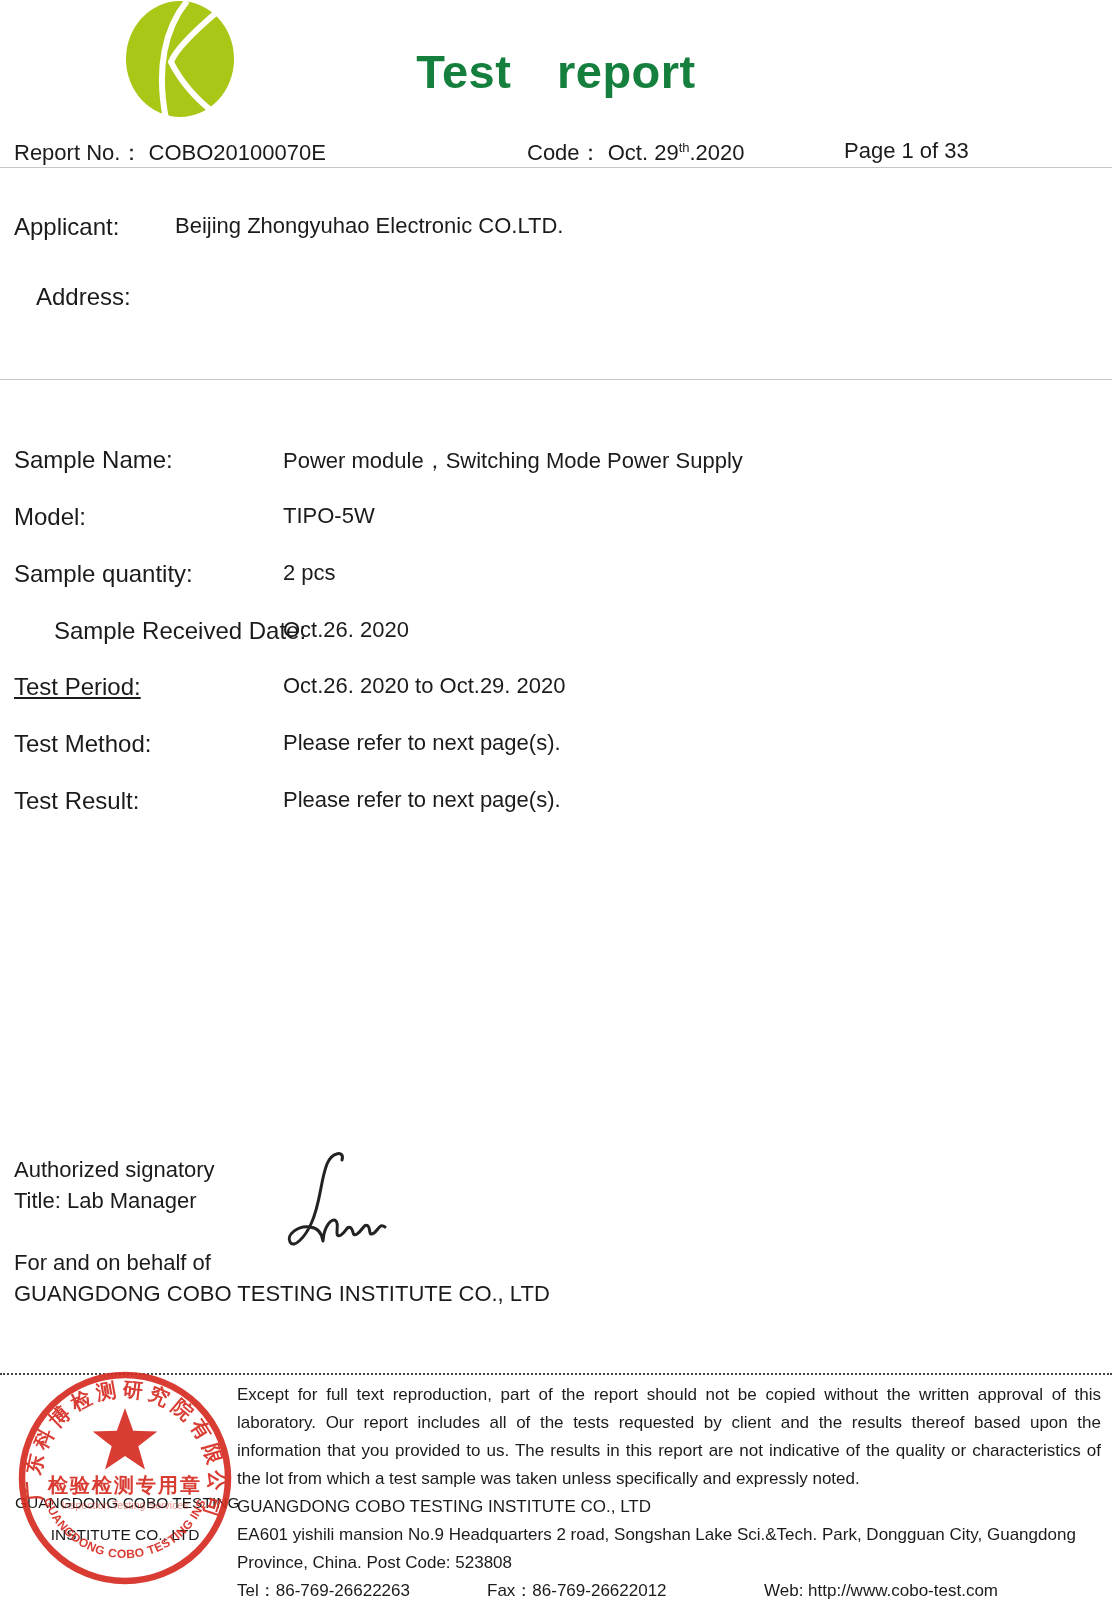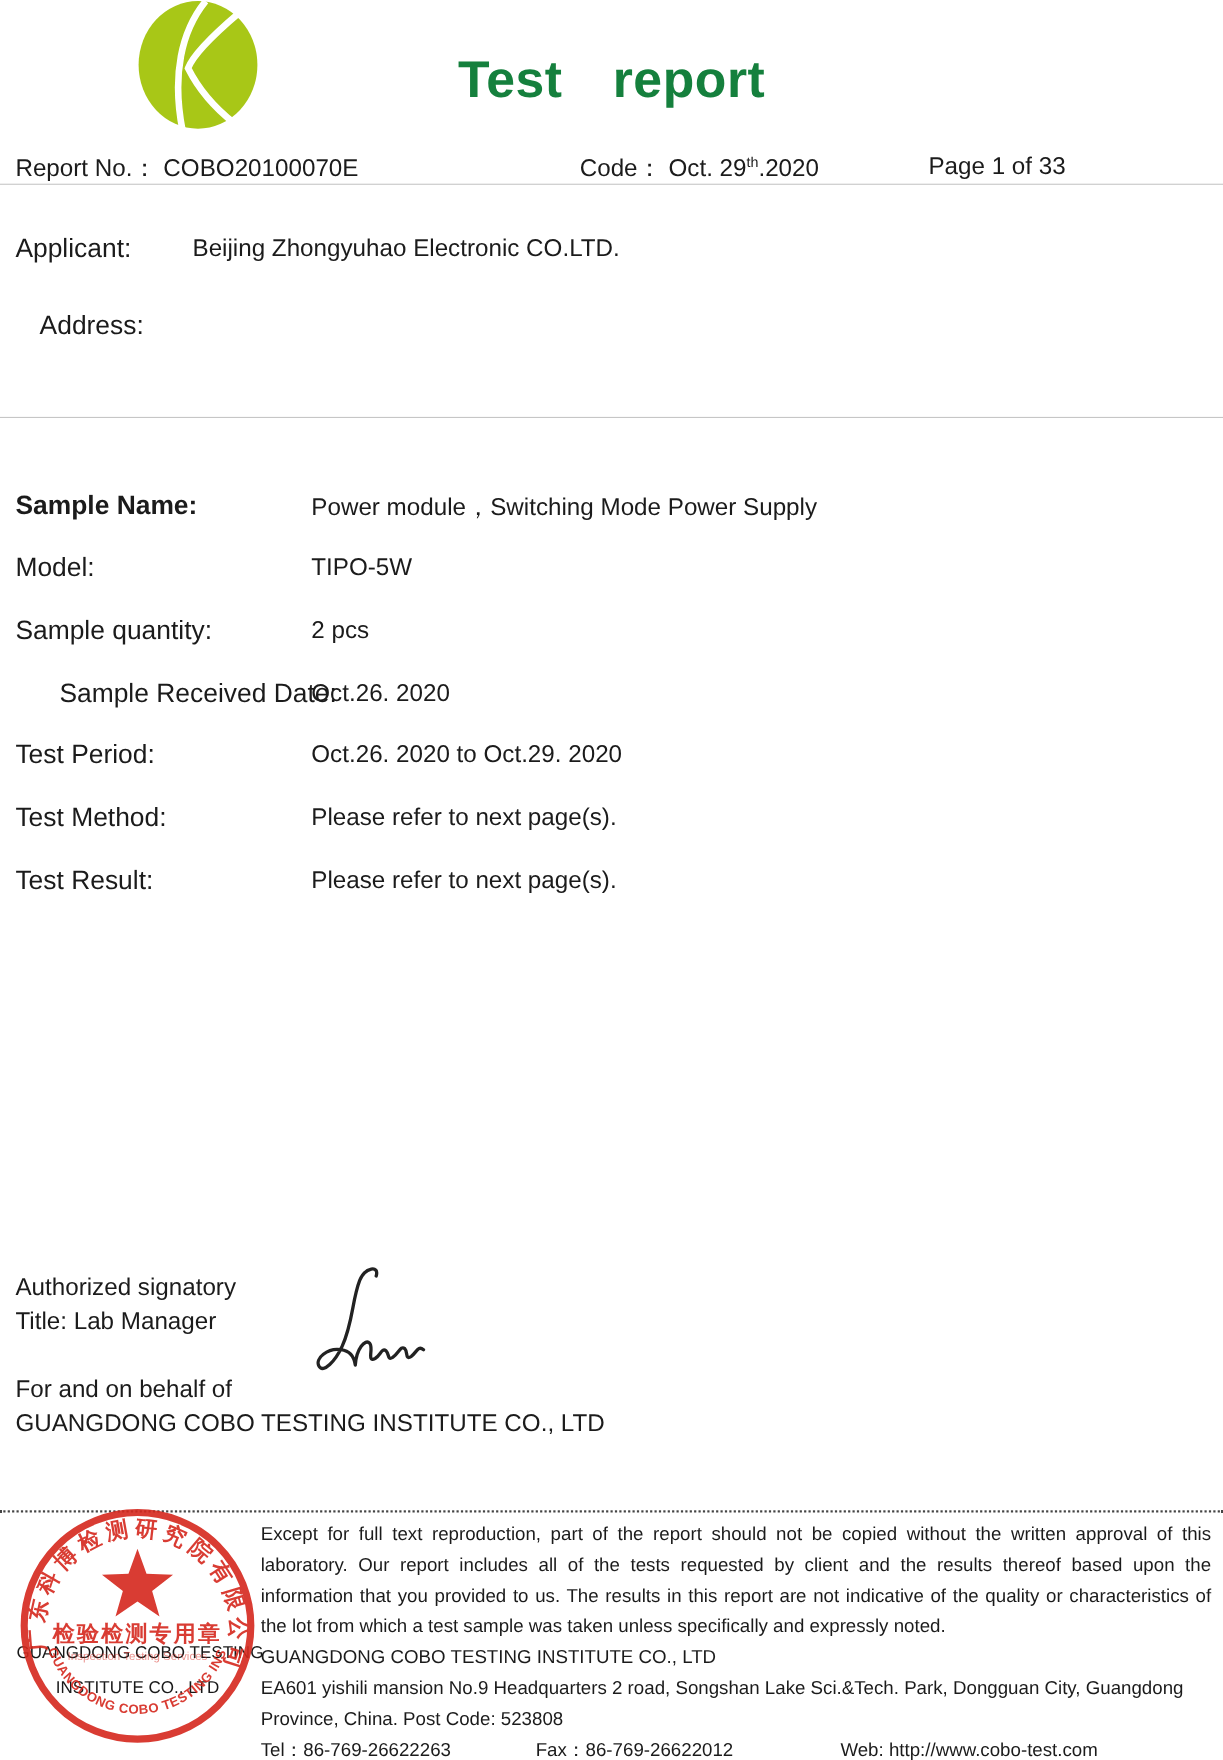--- a/index.html
+++ b/index.html
@@ -74,33 +74,33 @@
   <div class="hline" style="top:167px;"></div>
 
   <div class="lbl" style="top:213px;">Applicant:</div>
   <div class="val" style="left:175px; top:213px;">Beijing Zhongyuhao Electronic CO.LTD.</div>
 
   <div class="lbl" style="top:283px;margin-left:22px;">Address:</div>
 
   <div class="hline" style="top:379px;"></div>
 
 
-  <div class="lbl" style="top:446px;font-weight:bold;">Sample Name:</div>
+  <div class="lbl" style="top:446px;">Sample Name:</div>
   <div class="val" style="left:283px; top:446px;">Power module，Switching Mode Power Supply</div>
 
   <div class="lbl" style="top:503px;">Model:</div>
   <div class="val" style="left:283px; top:503px;">TIPO-5W</div>
 
   <div class="lbl" style="top:560px;">Sample quantity:</div>
   <div class="val" style="left:283px; top:560px;">2 pcs</div>
 
   <div class="lbl" style="top:617px;margin-left:40px;">Sample Received Date:</div>
   <div class="val" style="left:283px; top:617px;">Oct.26. 2020</div>
 
-  <div class="lbl" style="top:673px;">Test Period:</div>
+  <div class="lbl" style="top:673px;text-decoration:underline;">Test Period:</div>
   <div class="val" style="left:283px; top:673px;">Oct.26. 2020 to Oct.29. 2020</div>
 
   <div class="lbl" style="top:730px;">Test Method:</div>
   <div class="val" style="left:283px; top:730px;">Please refer to next page(s).</div>
 
   <div class="lbl" style="top:787px;">Test Result:</div>
   <div class="val" style="left:283px; top:787px;">Please refer to next page(s).</div>
 
   <div class="sig-text" style="top:1157px;">Authorized signatory</div>
   <div class="sig-text" style="top:1188px;">Title: Lab Manager</div>

